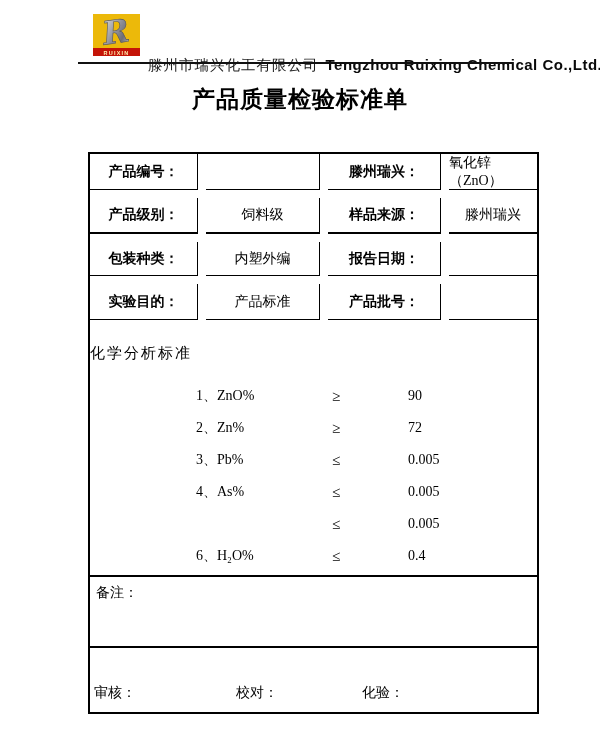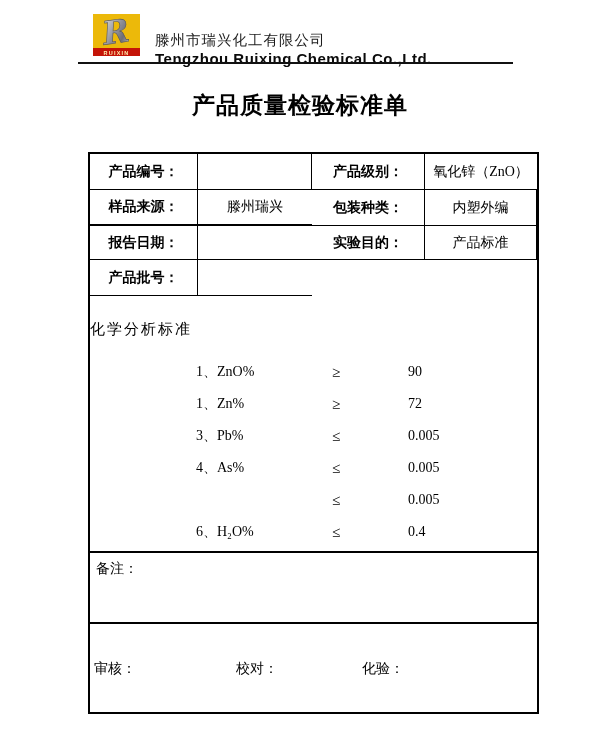--- a/index.html
+++ b/index.html
@@ -6,48 +6,49 @@
   body {
     width:600px; height:729px; background:#ffffff; position:relative;
     font-family:"Liberation Sans", sans-serif; color:#000;
     -webkit-font-smoothing:antialiased;
   }
   .abs { position:absolute; }
 
   
   .logo { left:93px; top:14px; width:47px; height:42px; }
   .company-line {
-    left:148px; top:31px; width:380px; height:22px;
-    display:flex; align-items:baseline; white-space:nowrap;flex-direction:column;
+    left:148px; top:56px; width:380px; height:22px;
+    display:flex; align-items:baseline; white-space:nowrap;
   }
   .company-cn {
     font-family:"Liberation Serif", serif; font-size:14.5px; color:#1c1c1c;
     letter-spacing:1px;
   }
   .company-en {
     font-size:15px; font-weight:bold; color:#0a0a0a; margin-left:7px;
     letter-spacing:0.5px;
   }
   .header-rule { left:78px; top:62px; width:435px; height:2px; background:#111; }
 
   
   .doc-title {
-    left:0; top:90px; width:600px; text-align:center;
+    left:0; top:84px; width:600px; text-align:center;
     font-size:23px; font-weight:bold; letter-spacing:1px; color:#000;
   }
 
   
   .sheet {
     left:88px; top:152px; width:451px; height:562px;
     border:2px solid #000; box-sizing:border-box; background:#fff;
   }
   .info-grid {
     display:grid;
     grid-template-columns:108px 114px 113px auto;
     grid-template-rows:36px 36px 34px 36px;
+    gap:8px;
   }
   .cell {
     box-sizing:border-box;
     display:flex; align-items:center; justify-content:center;
     border-bottom:1px solid #000; overflow:hidden;
   }
   .cell.vline { border-right:1px solid #000; }
   .cell.thickb { border-bottom-width:2px; }
   .lab { font-weight:bold; font-size:14px; font-family:"Liberation Sans", sans-serif; }
   .val { font-family:Liberation Serif, serif; font-size:14px; }
@@ -113,23 +114,25 @@
   <div class="abs header-rule"></div>
 
   <div class="abs doc-title">产品质量检验标准单</div>
 
   <div class="abs sheet">
 
     <div class="info-grid">
 
       <div class="cell vline lab">产品编号：</div>
       <div class="cell vline val"></div>
-      <div class="cell vline lab">产品级别：</div>
+      <div class="cell vline lab">滕州瑞兴：</div>
       <div class="cell val">氧化锌（ZnO）</div>
 
+      <div class="cell vline lab thickb">产品级别：</div>
+      <div class="cell vline val thickb">饲料级</div>
       <div class="cell vline lab thickb">样品来源：</div>
       <div class="cell val thickb">滕州瑞兴</div>
 
       <div class="cell vline lab">包装种类：</div>
       <div class="cell vline val">内塑外编</div>
       <div class="cell vline lab">报告日期：</div>
       <div class="cell val"></div>
 
       <div class="cell vline lab">实验目的：</div>
       <div class="cell vline val">产品标准</div>
@@ -139,21 +142,21 @@
 
     <div class="chem">
       <div class="chem-heading">化学分析标准</div>
 
       <div class="chem-row" style="top:66px">
         <span class="c-name">1、ZnO%</span>
         <span class="c-op">≥</span>
         <span class="c-val">90</span>
       </div>
       <div class="chem-row" style="top:98px">
-        <span class="c-name">1、Zn%</span>
+        <span class="c-name">2、Zn%</span>
         <span class="c-op">≥</span>
         <span class="c-val">72</span>
       </div>
       <div class="chem-row" style="top:130px">
         <span class="c-name">3、Pb%</span>
         <span class="c-op">≤</span>
         <span class="c-val">0.005</span>
       </div>
       <div class="chem-row" style="top:162px">
         <span class="c-name">4、As%</span>

